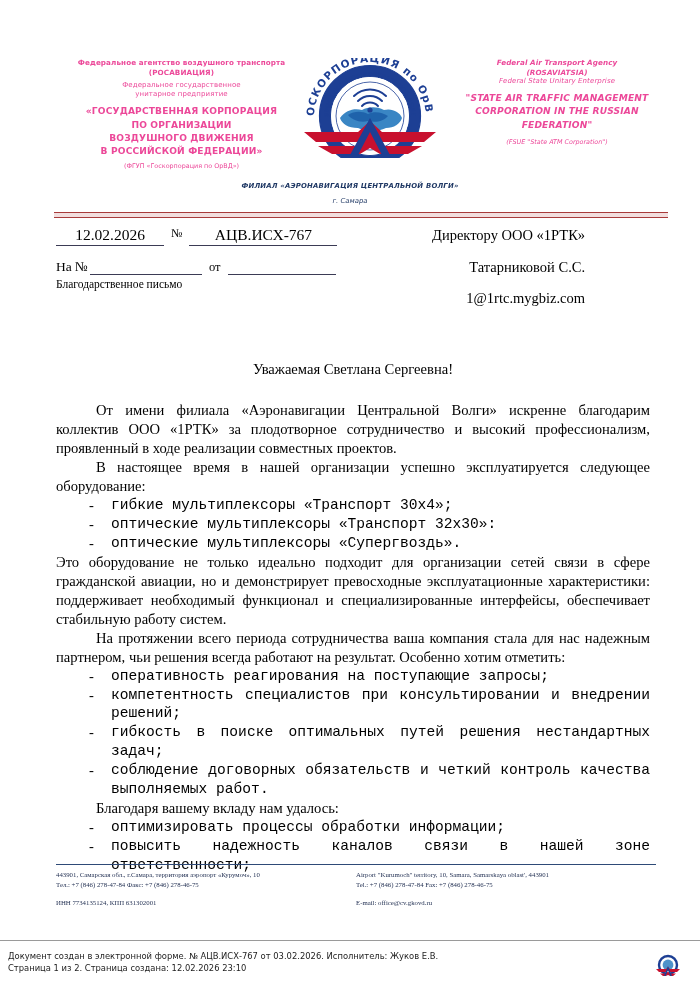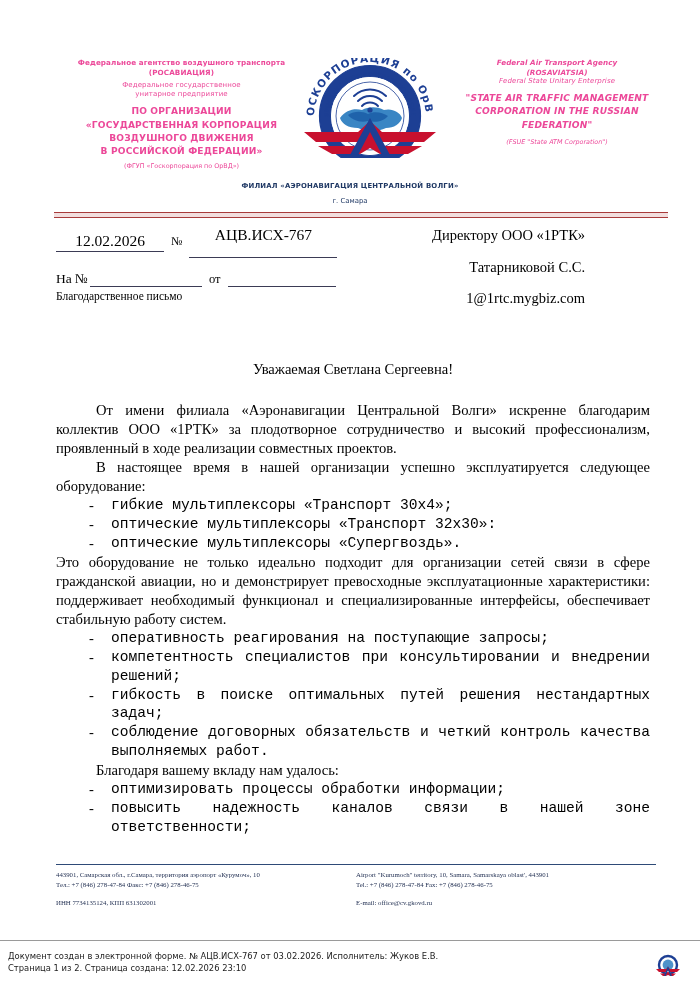--- a/index.html
+++ b/index.html
@@ -66,20 +66,21 @@
     width: 148px;
     height: 100px;
   }
   .branch-block {
     position: absolute;
     left: 0; right: 0;
     top: 182px;
     text-align: center;
     font-family: "DejaVu Sans", sans-serif;
     color: #1f3864;
+    font-style: italic;
   }
   .branch-name { font-size: 6.9px; font-weight: bold; letter-spacing: .2px; }
   .branch-city { font-size: 6.9px; margin-top: 7px; }
 
   
   .red-rule {
     position: absolute;
     left: 54px;
     right: 32px;
     top: 212px;
@@ -98,38 +99,38 @@
   }
   .req {
     position: absolute;
     left: 56px;
     top: 0;
     width: 330px;
     font-family: "Liberation Serif", serif;
   }
   .req-row1 {
     display: flex;
-    align-items: center;
+    align-items: flex-start;
     font-size: 15.5px;
   }
   .req-date {
     border-bottom: 1px solid #3b3b55;
     width: 108px;
     text-align: center;
     padding-bottom: 1px;
   }
   .req-no-label {
     font-size: 12px;
     padding: 0 7px 1px 7px;
   }
   .req-num {
     border-bottom: 1px solid #3b3b55;
     width: 148px;
     text-align: center;
-    padding-bottom: 13px;
+    padding-bottom: 1px;
   }
   .req-row2 {
     display: flex;
     align-items: flex-end;
     font-size: 13.5px;
     margin-top: 13px;
   }
   .req-on { white-space: nowrap; }
   .req-blank1 {
     border-bottom: 1px solid #3b3b55;
@@ -255,22 +256,22 @@
 
   <div class="letterhead">
 
     <div class="lh-col left">
       <div class="lh-line">Федеральное агентство воздушного транспорта</div>
       <div class="lh-line">(РОСАВИАЦИЯ)</div>
       <div class="lh-gap-sm"></div>
       <div class="lh-line thin">Федеральное государственное</div>
       <div class="lh-line thin">унитарное предприятие</div>
       <div class="lh-gap"></div>
+      <div class="lh-big">«ГОСУДАРСТВЕННАЯ КОРПОРАЦИЯ</div>
       <div class="lh-big">ПО ОРГАНИЗАЦИИ</div>
-      <div class="lh-big">«ГОСУДАРСТВЕННАЯ КОРПОРАЦИЯ</div>
       <div class="lh-big">ВОЗДУШНОГО ДВИЖЕНИЯ</div>
       <div class="lh-big">В РОССИЙСКОЙ ФЕДЕРАЦИИ»</div>
       <div class="lh-gap-sm"></div>
       <div class="lh-small">(ФГУП «Госкорпорация по ОрВД»)</div>
     </div>
 
     <div class="lh-col right">
       <div class="lh-line">Federal Air Transport Agency</div>
       <div class="lh-line">(ROSAVIATSIA)</div>
       <div class="lh-line thin">Federal State Unitary Enterprise</div>
@@ -379,20 +380,21 @@
         <span class="btxt">оптические мультиплексоры «Транспорт 32x30»:</span>
       </div>
       <div class="bullet">
         <span class="dash">-</span>
         <span class="btxt">оптические мультиплексоры «Супергвоздь».</span>
       </div>
     </div>
 
     <p class="para cont">Это оборудование не только идеально подходит для организации сетей связи в сфере гражданской авиации, но и демонстрирует превосходные эксплуатационные характеристики: поддерживает необходимый функционал и специализированные интерфейсы, обеспечивает стабильную работу систем.</p>
 
+    <p class="para">На протяжении всего периода сотрудничества ваша компания стала для нас надежным партнером, чьи решения всегда работают на результат. Особенно хотим отметить:</p>
 
     <div class="bullet-wrap">
       <div class="bullet">
         <span class="dash">-</span>
         <span class="btxt">оперативность реагирования на поступающие запросы;</span>
       </div>
       <div class="bullet">
         <span class="dash">-</span>
         <span class="btxt">компетентность специалистов при консультировании и внедрении решений;</span>
       </div>

